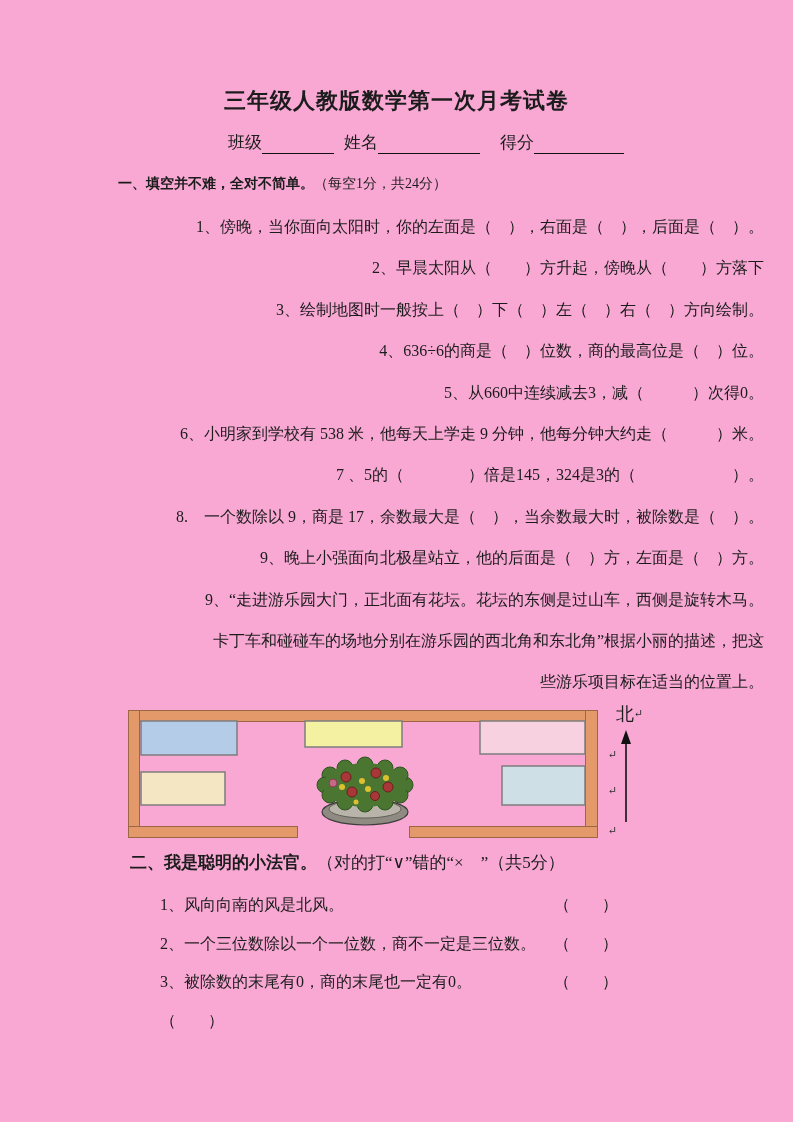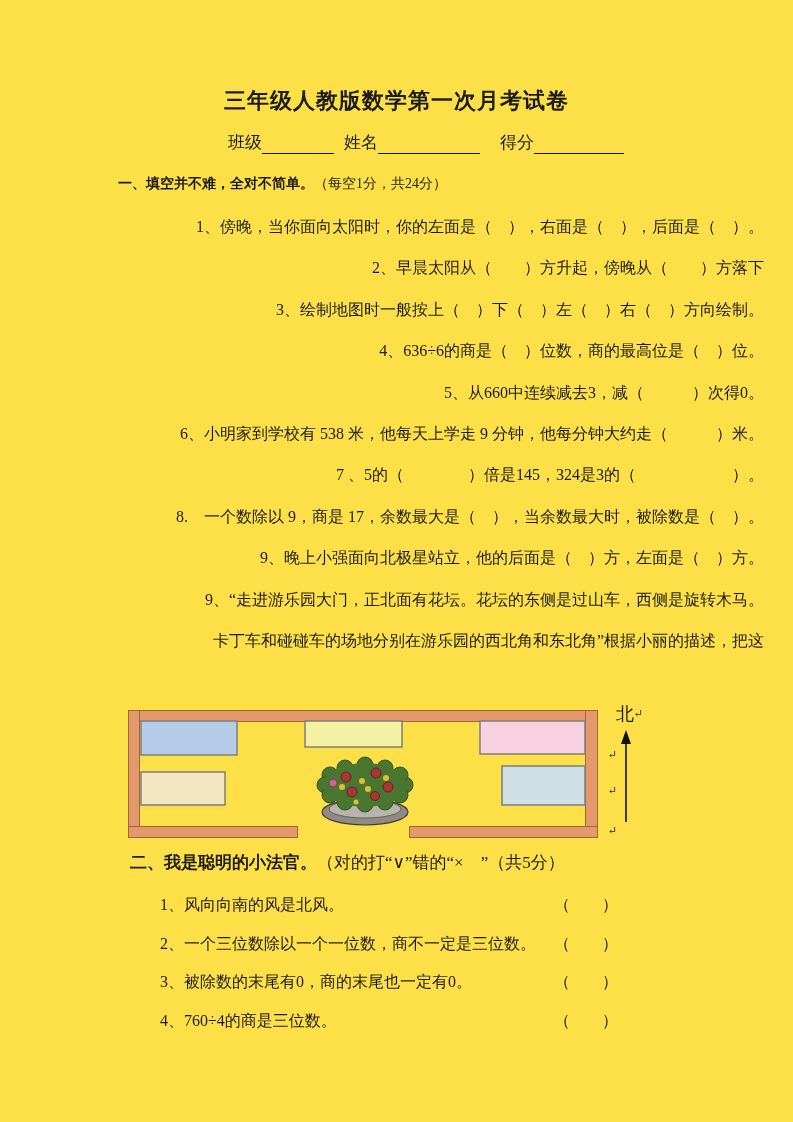--- a/index.html
+++ b/index.html
@@ -1,17 +1,17 @@
 <!DOCTYPE html>
 <html><head>
 <meta charset="utf-8">
 <style>
   html,body{margin:0;padding:0;background:#ffffff;}
   .page{
-    position:relative;width:793px;height:1122px;background:#fde047;
+    position:relative;width:793px;height:1122px;background:#f9a8d4;
     font-family:"Liberation Serif","DejaVu Serif",serif;color:#1c1c1c;
     overflow:hidden;
   }
   .title{
     position:absolute;top:86px;left:0;width:100%;margin:0;
     text-align:center;font-size:22px;font-weight:bold;letter-spacing:1px;
   }
   .header-line{
     position:absolute;top:131px;left:228px;font-size:17px;
     display:flex;align-items:flex-end;white-space:nowrap;
@@ -75,20 +75,21 @@
     <div class="q-line">2、早晨太阳从（　　）方升起，傍晚从（　　）方落下</div>
     <div class="q-line">3、绘制地图时一般按上（　）下（　）左（　）右（　）方向绘制。</div>
     <div class="q-line">4、636÷6的商是（　）位数，商的最高位是（　）位。</div>
     <div class="q-line">5、从660中连续减去3，减（　　　）次得0。</div>
     <div class="q-line">6、小明家到学校有 538 米，他每天上学走 9 分钟，他每分钟大约走（　　　）米。</div>
     <div class="q-line">7 、5的（　　　　）倍是145，324是3的（　　　　　　）。</div>
     <div class="q-line">8.　一个数除以 9，商是 17，余数最大是（　），当余数最大时，被除数是（　）。</div>
     <div class="q-line">9、晚上小强面向北极星站立，他的后面是（　）方，左面是（　）方。</div>
     <div class="q-line">9、“走进游乐园大门，正北面有花坛。花坛的东侧是过山车，西侧是旋转木马。</div>
     <div class="q-line">卡丁车和碰碰车的场地分别在游乐园的西北角和东北角”根据小丽的描述，把这</div>
+    <div class="q-line">些游乐项目标在适当的位置上。</div>
   </div>
 
   <div class="diagram-row">
     <svg class="park" width="470" height="130" viewBox="0 0 470 130">
       <g stroke="#9a6644" stroke-width="1">
         <rect x="0.5" y="0.5" width="469" height="11" fill="#E4996B"></rect>
         <rect x="0.5" y="0.5" width="11" height="127" fill="#E4996B"></rect>
         <rect x="457.5" y="0.5" width="12" height="127" fill="#E4996B"></rect>
         <rect x="0.5" y="116.5" width="169" height="11" fill="#E4996B"></rect>
         <rect x="281.5" y="116.5" width="188" height="11" fill="#E4996B"></rect>
@@ -158,18 +159,17 @@
     </div>
     <div class="s2-row">
       <span>2、一个三位数除以一个一位数，商不一定是三位数。</span>
       <span>（　　）</span>
     </div>
     <div class="s2-row">
       <span>3、被除数的末尾有0，商的末尾也一定有0。</span>
       <span>（　　）</span>
     </div>
     <div class="s2-row">
-      <span>4、760÷4的商是三位数。</span>
       <span>（　　）</span>
     </div>
   </div>
 
 </div>
 
 </body></html>

